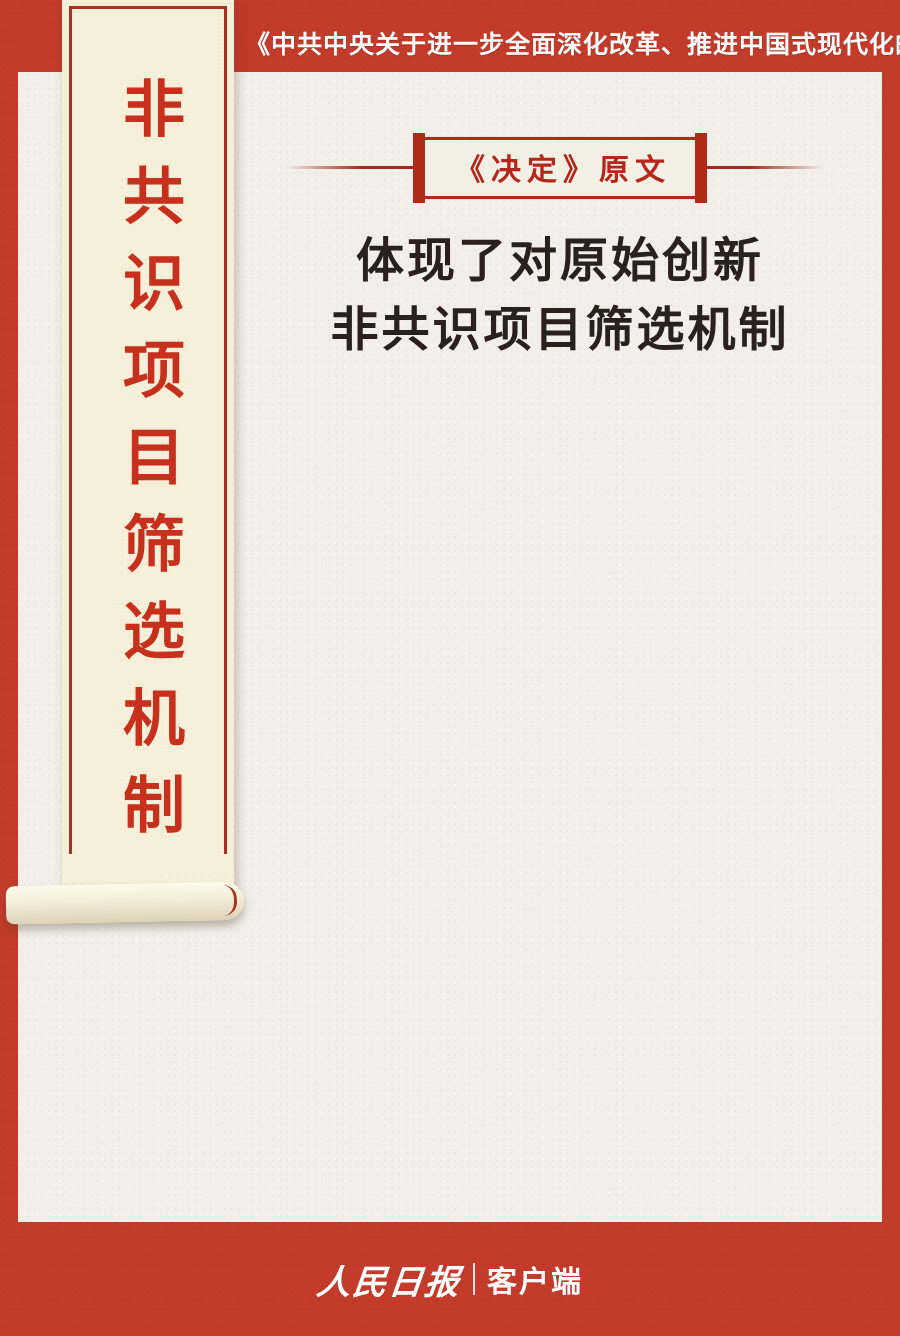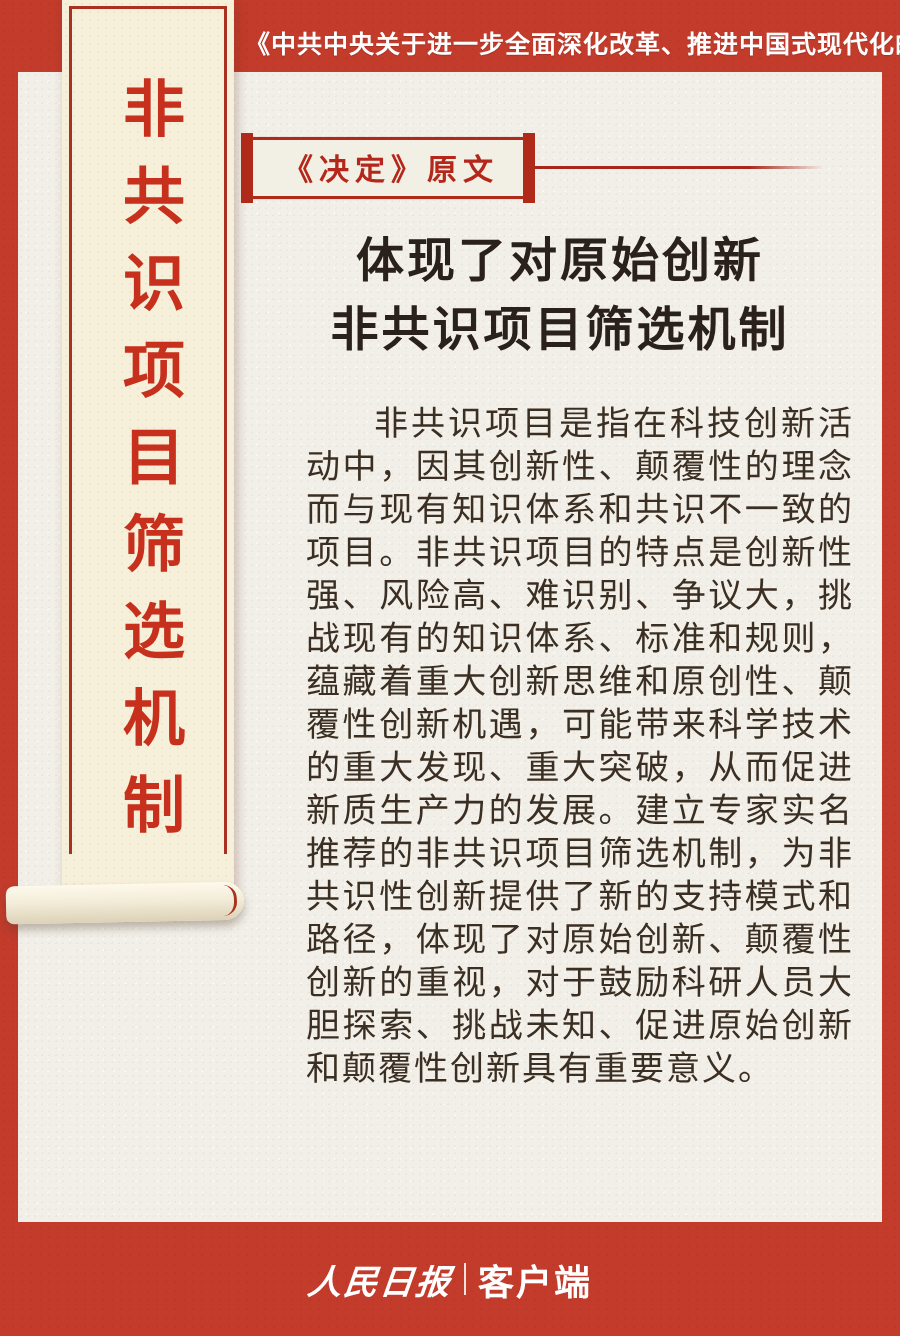--- a/index.html
+++ b/index.html
@@ -64,21 +64,21 @@
   }
   .roll-accent {
     position: absolute; right: 7px; top: 3px; width: 16px; height: 31px;
     border-right: 3px solid #a93122;
     border-radius: 0 14px 14px 0;
   }
 
   
   .content { position: absolute; left: 250px; top: 72px; width: 620px; }
 
-  .badge-row { position: relative; height: 52px; display: flex; justify-content: flex-start; align-items: center; }
+  .badge-row { position: relative; height: 52px; display: flex; justify-content: center; align-items: center; }
   .badge-row.first  { margin-top: 70px; }
   .badge-row.second { margin-top: 46px; }
   .hline {
     position: absolute; top: 50%; left: 36px; right: 46px; height: 3px;
     margin-top: -2px;
     background: linear-gradient(90deg, rgba(168,39,26,0), #a8271a 14%, #a8271a 86%, rgba(168,39,26,0));
   }
   .badge-box {
     position: relative; z-index: 1;
     background-color: #f2efe4;
@@ -114,21 +114,21 @@
   .footer {
     position: absolute; left: 0; top: 1222px; width: 900px; height: 114px;
     display: flex; align-items: center; justify-content: center; gap: 12px;
   }
   .brand-script {
     color: #ffffff; font-size: 34px; font-weight: bold; font-style: italic;
     letter-spacing: 2px; transform: skewX(-6deg);
   }
   .brand-divider { width: 2px; height: 32px; background: rgba(255,255,255,0.85); }
   .brand-suffix {
-    color: #ffffff; font-size: 36px; font-weight: bold;
+    color: #ffffff; font-size: 30px; font-weight: bold;
     font-family: "Liberation Sans", "DejaVu Sans", sans-serif;
     letter-spacing: 2px;
   }
 </style>
 </head>
 <body>
 
 <div class="page">
 
   <div class="doc-title">《中共中央关于进一步全面深化改革、推进中国式现代化的决定》</div>
@@ -143,21 +143,20 @@
         <span class="badge-label">《决定》原文</span>
       </div>
     </div>
 
     <div class="main-title">
       <div>体现了对原始创新</div>
       <div>非共识项目筛选机制</div>
     </div>
 
 
-    <div class="body-text">非共识项目是指在科技创新活动中，因其创新性、颠覆性的理念而与现有知识体系和共识不一致的项目。非共识项目的特点是创新性强、风险高、难识别、争议大，挑战现有的知识体系、标准和规则，蕴藏着重大创新思维和原创性、颠覆性创新机遇，可能带来科学技术的重大发现、重大突破，从而促进新质生产力的发展。建立专家实名推荐的非共识项目筛选机制，为非共识性创新提供了新的支持模式和路径，体现了对原始创新、颠覆性创新的重视，对于鼓励科研人员大胆探索、挑战未知、促进原始创新和颠覆性创新具有重要意义。</div>
 
   </div>
 
   <div class="banner">
     <div class="banner-frame"></div>
     <div class="banner-text">非共识项目筛选机制</div>
   </div>
   <div class="scroll-roll">
     <div class="roll-accent"></div>
   </div>

